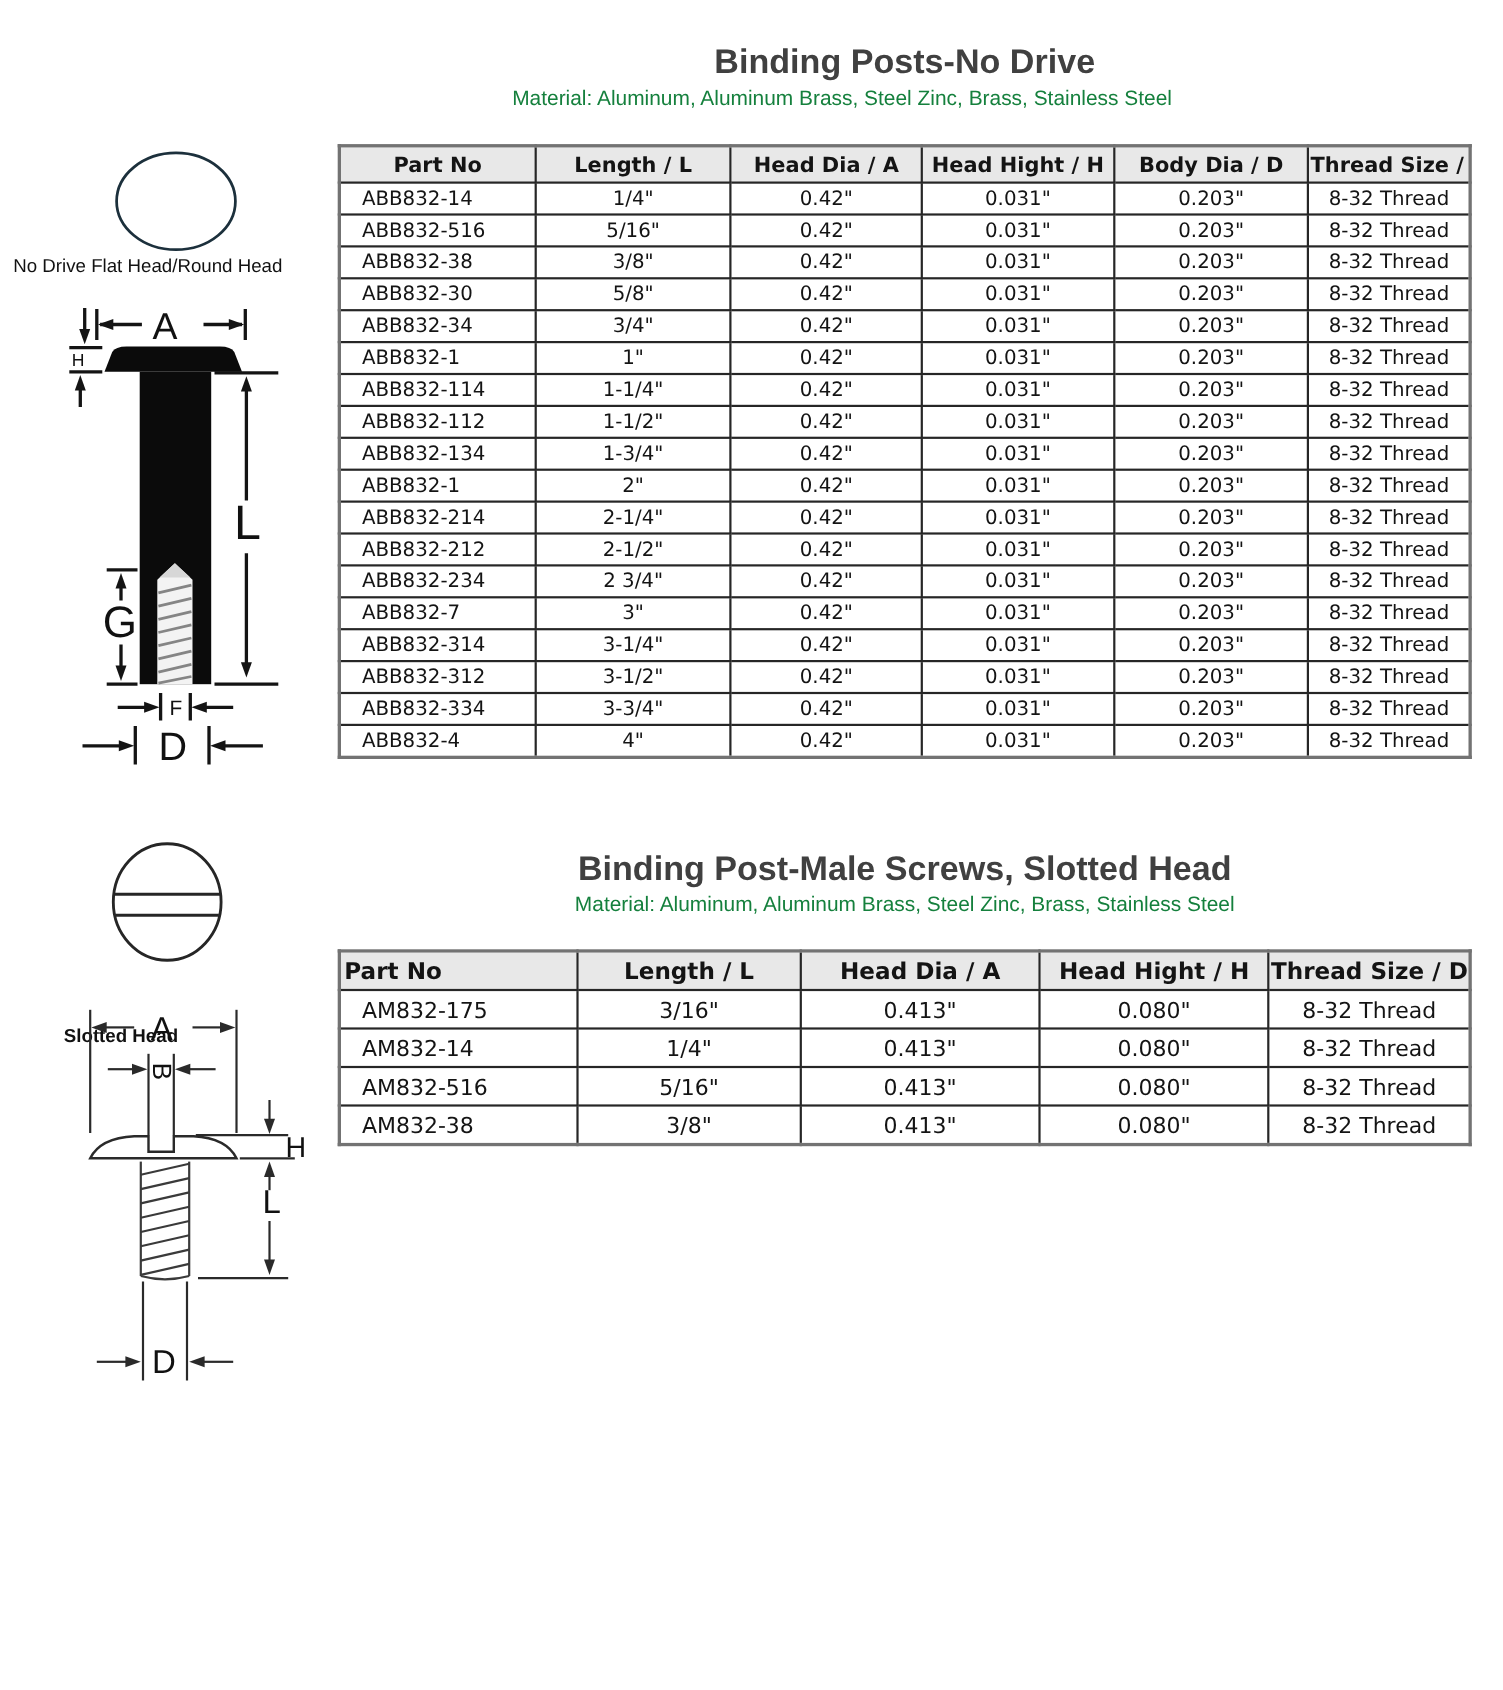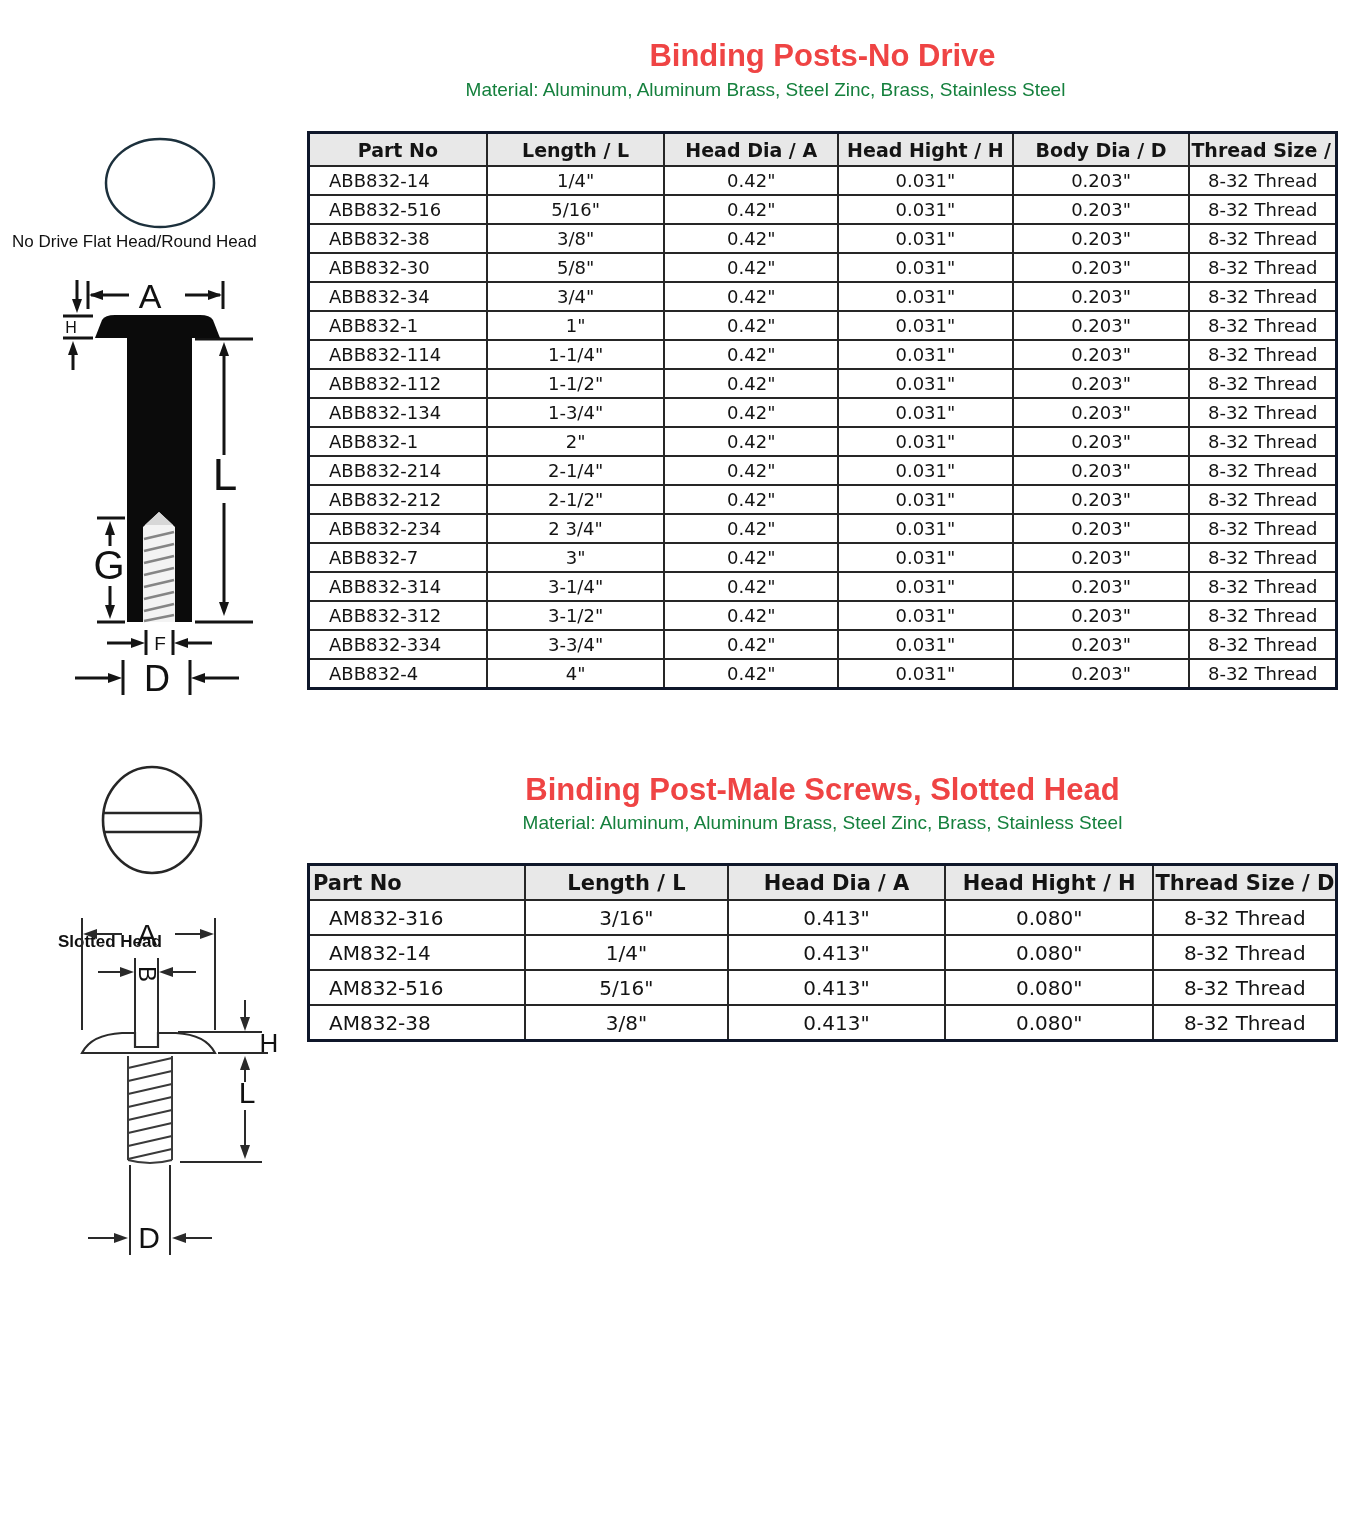--- a/index.html
+++ b/index.html
@@ -1,29 +1,29 @@
 <!DOCTYPE html>
 <html><head>
 <meta charset="utf-8">
 <style>
   html,body{margin:0;padding:0;background:#ffffff;}
   .page{position:relative;width:1366px;height:1536px;background:#fff;overflow:hidden;
         font-family:"Liberation Sans",sans-serif;color:#141414;}
   .abs{position:absolute;}
   .sec-title{font-weight:bold;font-size:31px;line-height:36px;text-align:center;
-             letter-spacing:0px;color:#ef4444;}
+             letter-spacing:0px;color:#404040;}
   .sec-subtitle{font-size:19px;line-height:22px;text-align:center;color:#15803d;}
   .diagram-label{font-size:17px;color:#111;}
   .diagram-label.bold{font-weight:bold;font-size:17px;margin-top:48px;}
   
   table.spec-table{border-collapse:collapse;table-layout:fixed;width:1031px;
     font-family:"DejaVu Sans","Liberation Sans",sans-serif;color:#141414;}
   table.spec-table th, table.spec-table td{border:2px solid #262626;overflow:hidden;
     white-space:nowrap;}
-  table.spec-table{border:3px solid #0f172a;}
+  table.spec-table{border:3px solid #737373;}
   table.spec-table th{background:#e8e8e8;font-weight:bold;text-align:center;}
   table.spec-table td{background:#fff;text-align:center;}
   table.spec-table td:first-child{text-align:left;padding-left:19px;}
   
   table.t1 th{height:29px;font-size:19px;}
   table.t1 td{height:25px;font-size:18px;}
   table.t1 th:nth-child(1){width:16.9%}
   table.t1 th:nth-child(2){width:16.9%}
   table.t1 th:nth-child(3){width:16.5%}
   table.t1 th:nth-child(4){width:16.6%}
@@ -366,21 +366,21 @@
           <tr>
             <th>Part No</th>
             <th>Length / L</th>
             <th>Head Dia / A</th>
             <th>Head Hight / H</th>
             <th>Thread Size / D</th>
           </tr>
         </thead>
         <tbody>
           <tr>
-            <td>AM832-316</td>
+            <td>AM832-175</td>
             <td>3/16"</td>
             <td>0.413"</td>
             <td>0.080"</td>
             <td>8-32 Thread</td>
           </tr>
           <tr>
             <td>AM832-14</td>
             <td>1/4"</td>
             <td>0.413"</td>
             <td>0.080"</td>

